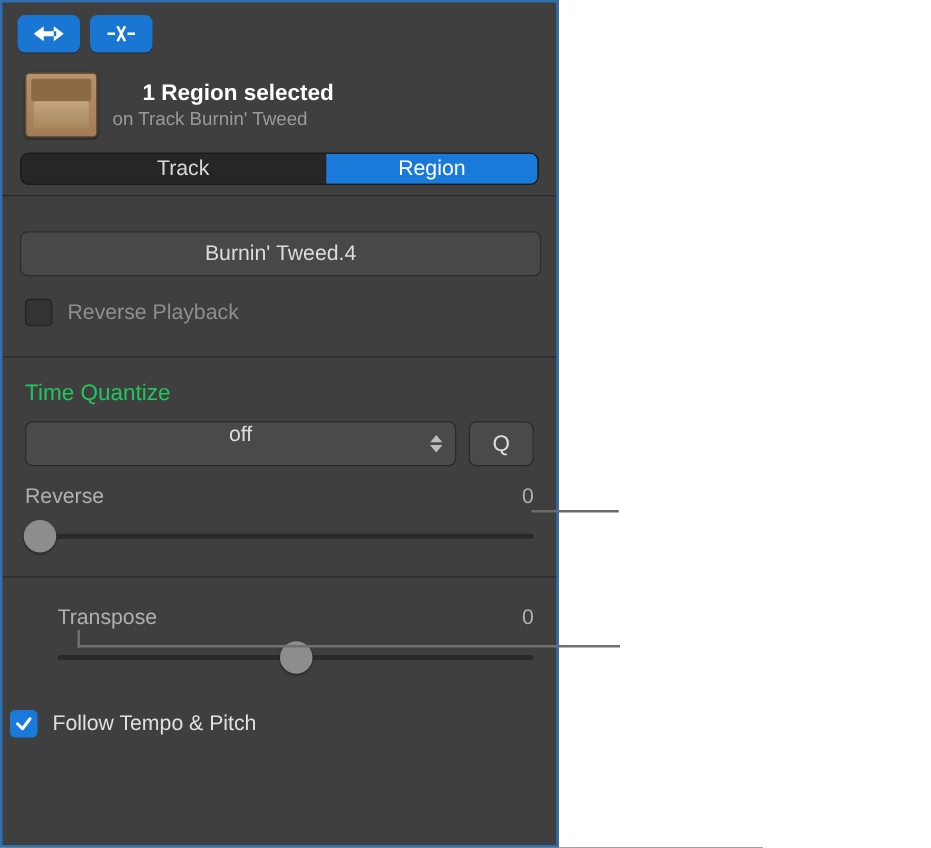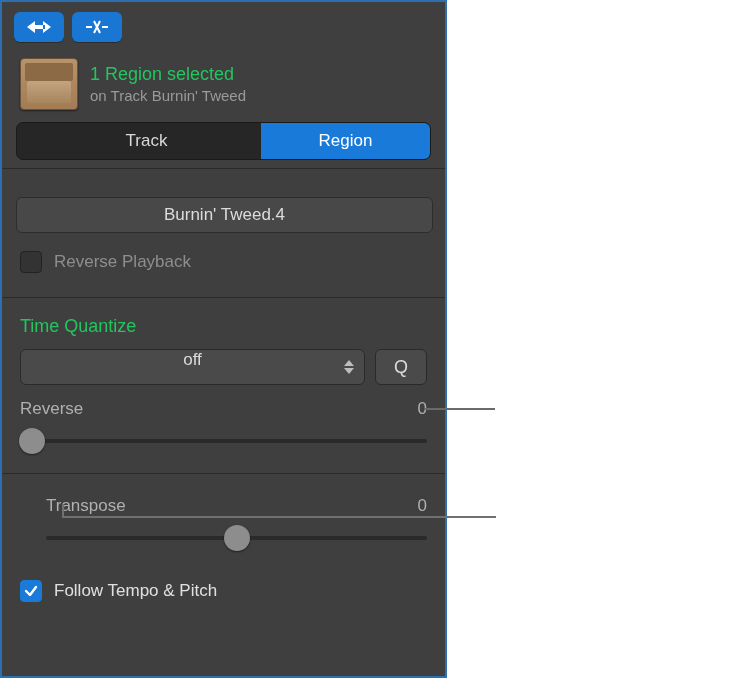--- a/index.html
+++ b/index.html
@@ -65,28 +65,28 @@
       border-radius: 2px;
     }
     .thumb::after {
       content: "";
       position: absolute;
       bottom: 6px; left: 6px; right: 6px; height: 22px;
       background: linear-gradient(#c2a47f, #a8865d);
       border-radius: 2px;
     }
     .header-text { display: flex; flex-direction: column; gap: 2px; }
-    .header-title { color: #22c55e; font-size: 18px; font-weight: 400; }
+    .header-title { color: #ffffff; font-size: 18px; font-weight: 700; margin-left: 24px; }
     .header-sub { color: #9a9a9a; font-size: 15px; }
     
     .seg-wrap { padding: 0 14px 8px 14px; }
     .segmented {
       display: flex;
       width: 100%;
-      height: 38px;
+      height: 26px;
       background: #262626;
       border-radius: 7px;
       overflow: hidden;
       border: 1px solid #1a1a1a;
       padding-left: 45px;
     }
     .seg {
       flex: 1;
       display: flex;
       align-items: center;
@@ -198,21 +198,21 @@
       position: absolute;
       top: 50%;
       width: 26px;
       height: 26px;
       border-radius: 50%;
       background: #8d8d8d;
       transform: translate(-50%, -50%);
       box-shadow: 0 1px 2px rgba(0,0,0,0.5);
     }
     .section.transpose { padding-top: 22px; padding-left: 44px; }
-    .follow-row { padding: 18px 18px 8px 18px; display: flex; align-items: center; gap: 12px; }
+    .follow-row { padding: 18px 18px 8px 6px; display: flex; align-items: center; gap: 12px; }
     
     .callout1 {
       position: absolute;
       left: 425px;
       top: 408px;
       width: 70px;
       height: 2px;
       background: #6a6a6a;
     }
     .callout2 {

